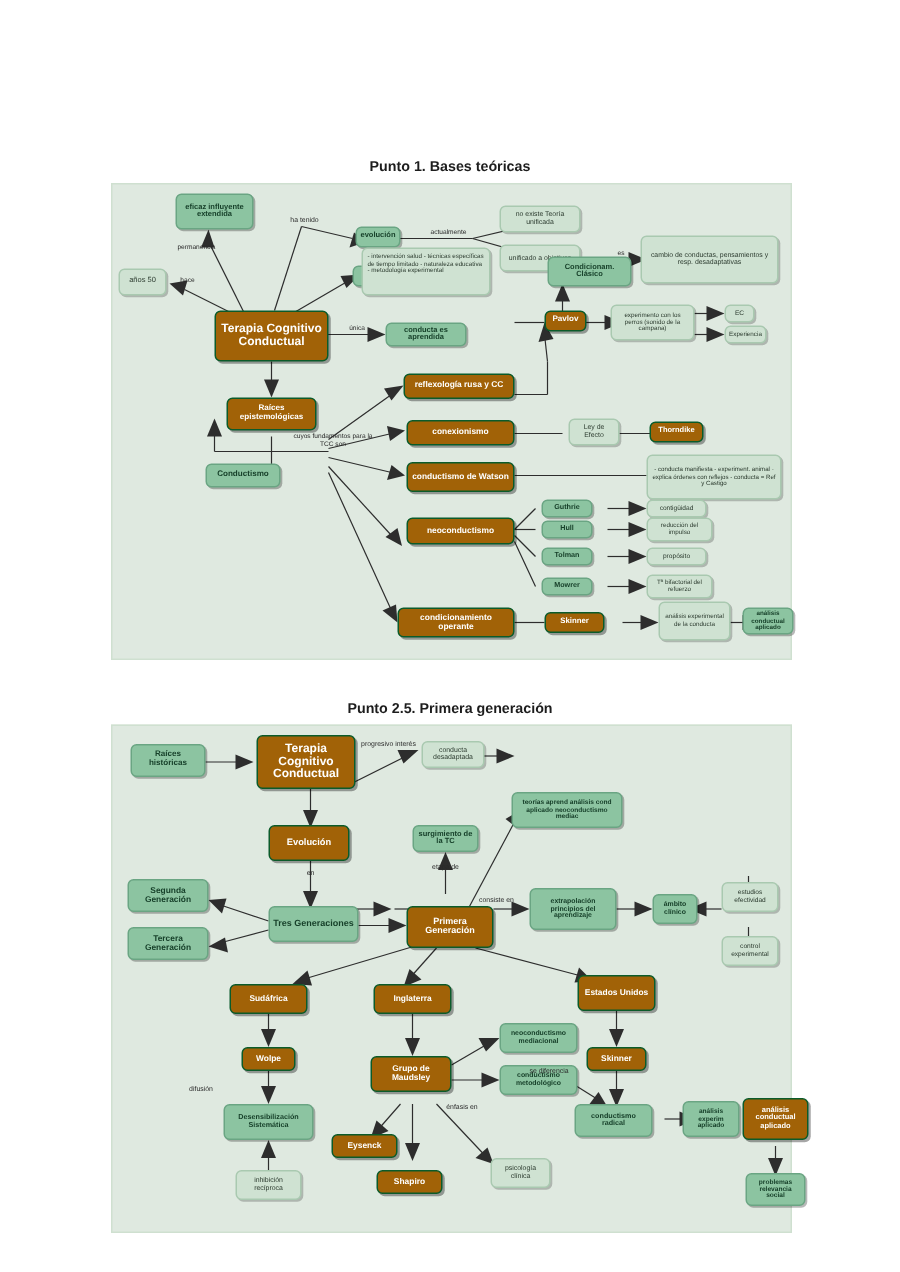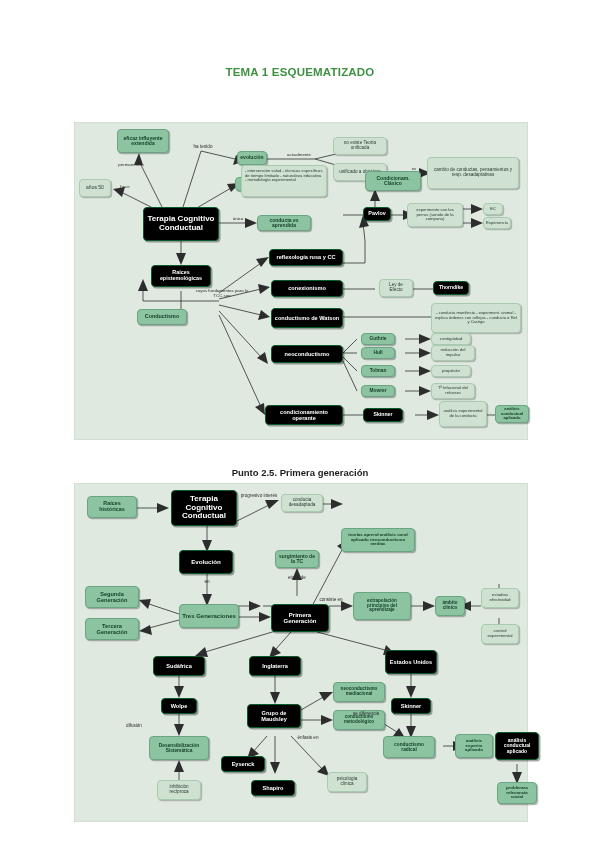--- a/index.html
+++ b/index.html
@@ -12,42 +12,42 @@
   #sec1{top:106px;} #sec2{top:467px;}
 
   .canvas{position:absolute;background:#dfe9e0;border:1px solid #cfe0d0;}
   #canvas1{left:74px;top:122px;width:452px;height:316px;}
   #canvas2{left:74px;top:483px;width:452px;height:337px;}
 
   .node{position:absolute;box-sizing:border-box;display:flex;align-items:center;justify-content:center;
     text-align:center;line-height:1.08;border-radius:4px;padding:1px 2px;overflow:hidden;}
 
   
-  .dark{background:#000000;border:1px solid #0b5b2a;color:#ffffff;font-weight:bold;
+  .dark{background:#a16207;border:1px solid #0b5b2a;color:#ffffff;font-weight:bold;
     box-shadow:1.5px 1.5px 0 rgba(0,0,0,.35);}
   
   .mid{background:#8cc4a1;border:1px solid #6aa583;color:#17402a;font-weight:bold;
     box-shadow:1.2px 1.2px 0 rgba(0,0,0,.28);}
   
   .pale{background:#cfe2d2;border:1px solid #a9c9b0;color:#2b3a2e;
     box-shadow:1.2px 1.2px 0 rgba(0,0,0,.22);}
 
   .lbl{position:absolute;color:#2a2a2a;text-align:center;line-height:1.05;}
 
   .mainttl{font-size:9px;line-height:1.12;}
   svg.wires{position:absolute;left:0;top:0;overflow:visible;pointer-events:none;}
   .ln{stroke:#2d2d2d;stroke-width:.8;fill:none;}
   .ar{fill:#2d2d2d;}
 </style>
 </head>
 <body>
 
 <div class="page">
 
-  <div class="doc-title">TEMA 1 ESQUEMATIZADO</div>
+  <div class="sec-title" id="sec1">Punto 1. Bases teóricas</div>
   <div class="sec-title" id="sec2">Punto 2.5. Primera generación</div>
 
   <div class="canvas" id="canvas1">
     <svg class="wires" width="452" height="316">
       <g>
         <line class="ln" x1="88" y1="86" x2="64" y2="38"></line>
           <polygon class="ar" points="64,30 68,42 59,42"></polygon>
         <line class="ln" x1="80" y1="86" x2="48" y2="70"></line>
           <polygon class="ar" points="38,66 50,64 47,74"></polygon>
         <line class="ln" x1="108" y1="84" x2="126" y2="28"></line>

